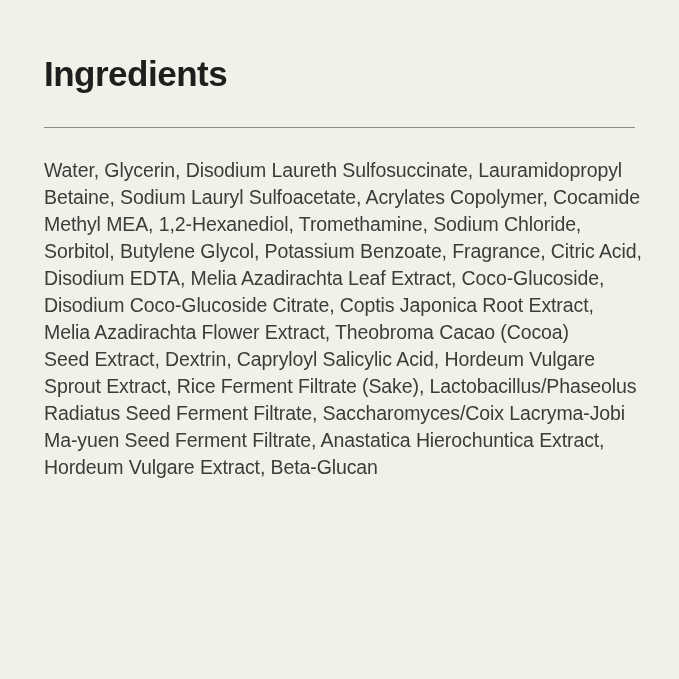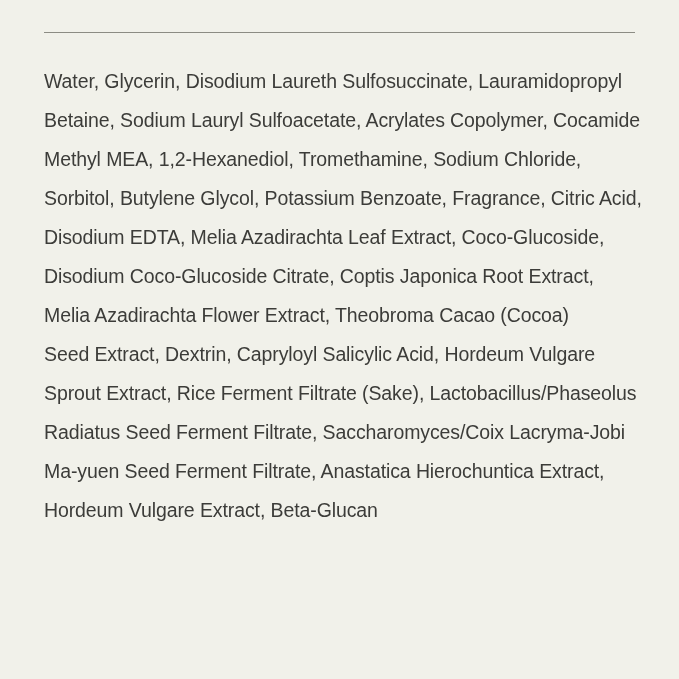--- a/index.html
+++ b/index.html
@@ -36,31 +36,32 @@
   }
   .divider {
     margin: 32px 0 0 0;
     border: none;
     border-top: 1.5px solid var(--divider);
     width: 100%;
   }
   .ingredients-text {
     margin: 29px 0 0 0;
     font-size: 19.5px;
-    line-height: 39px;
+    line-height: 27px;
     letter-spacing: -0.1px;
     color: var(--body);
     white-space: pre;
     overflow: visible;
   }
 </style>
 </head>
 <body>
 
 <div class="panel">
+  <h1 class="panel-title">Ingredients</h1>
   <hr class="divider">
   <p class="ingredients-text">Water, Glycerin, Disodium Laureth Sulfosuccinate, Lauramidopropyl
 Betaine, Sodium Lauryl Sulfoacetate, Acrylates Copolymer, Cocamide
 Methyl MEA, 1,2-Hexanediol, Tromethamine, Sodium Chloride,
 Sorbitol, Butylene Glycol, Potassium Benzoate, Fragrance, Citric Acid,
 Disodium EDTA, Melia Azadirachta Leaf Extract, Coco-Glucoside,
 Disodium Coco-Glucoside Citrate, Coptis Japonica Root Extract,
 Melia Azadirachta Flower Extract, Theobroma Cacao (Cocoa)
 Seed Extract, Dextrin, Capryloyl Salicylic Acid, Hordeum Vulgare
 Sprout Extract, Rice Ferment Filtrate (Sake), Lactobacillus/Phaseolus

